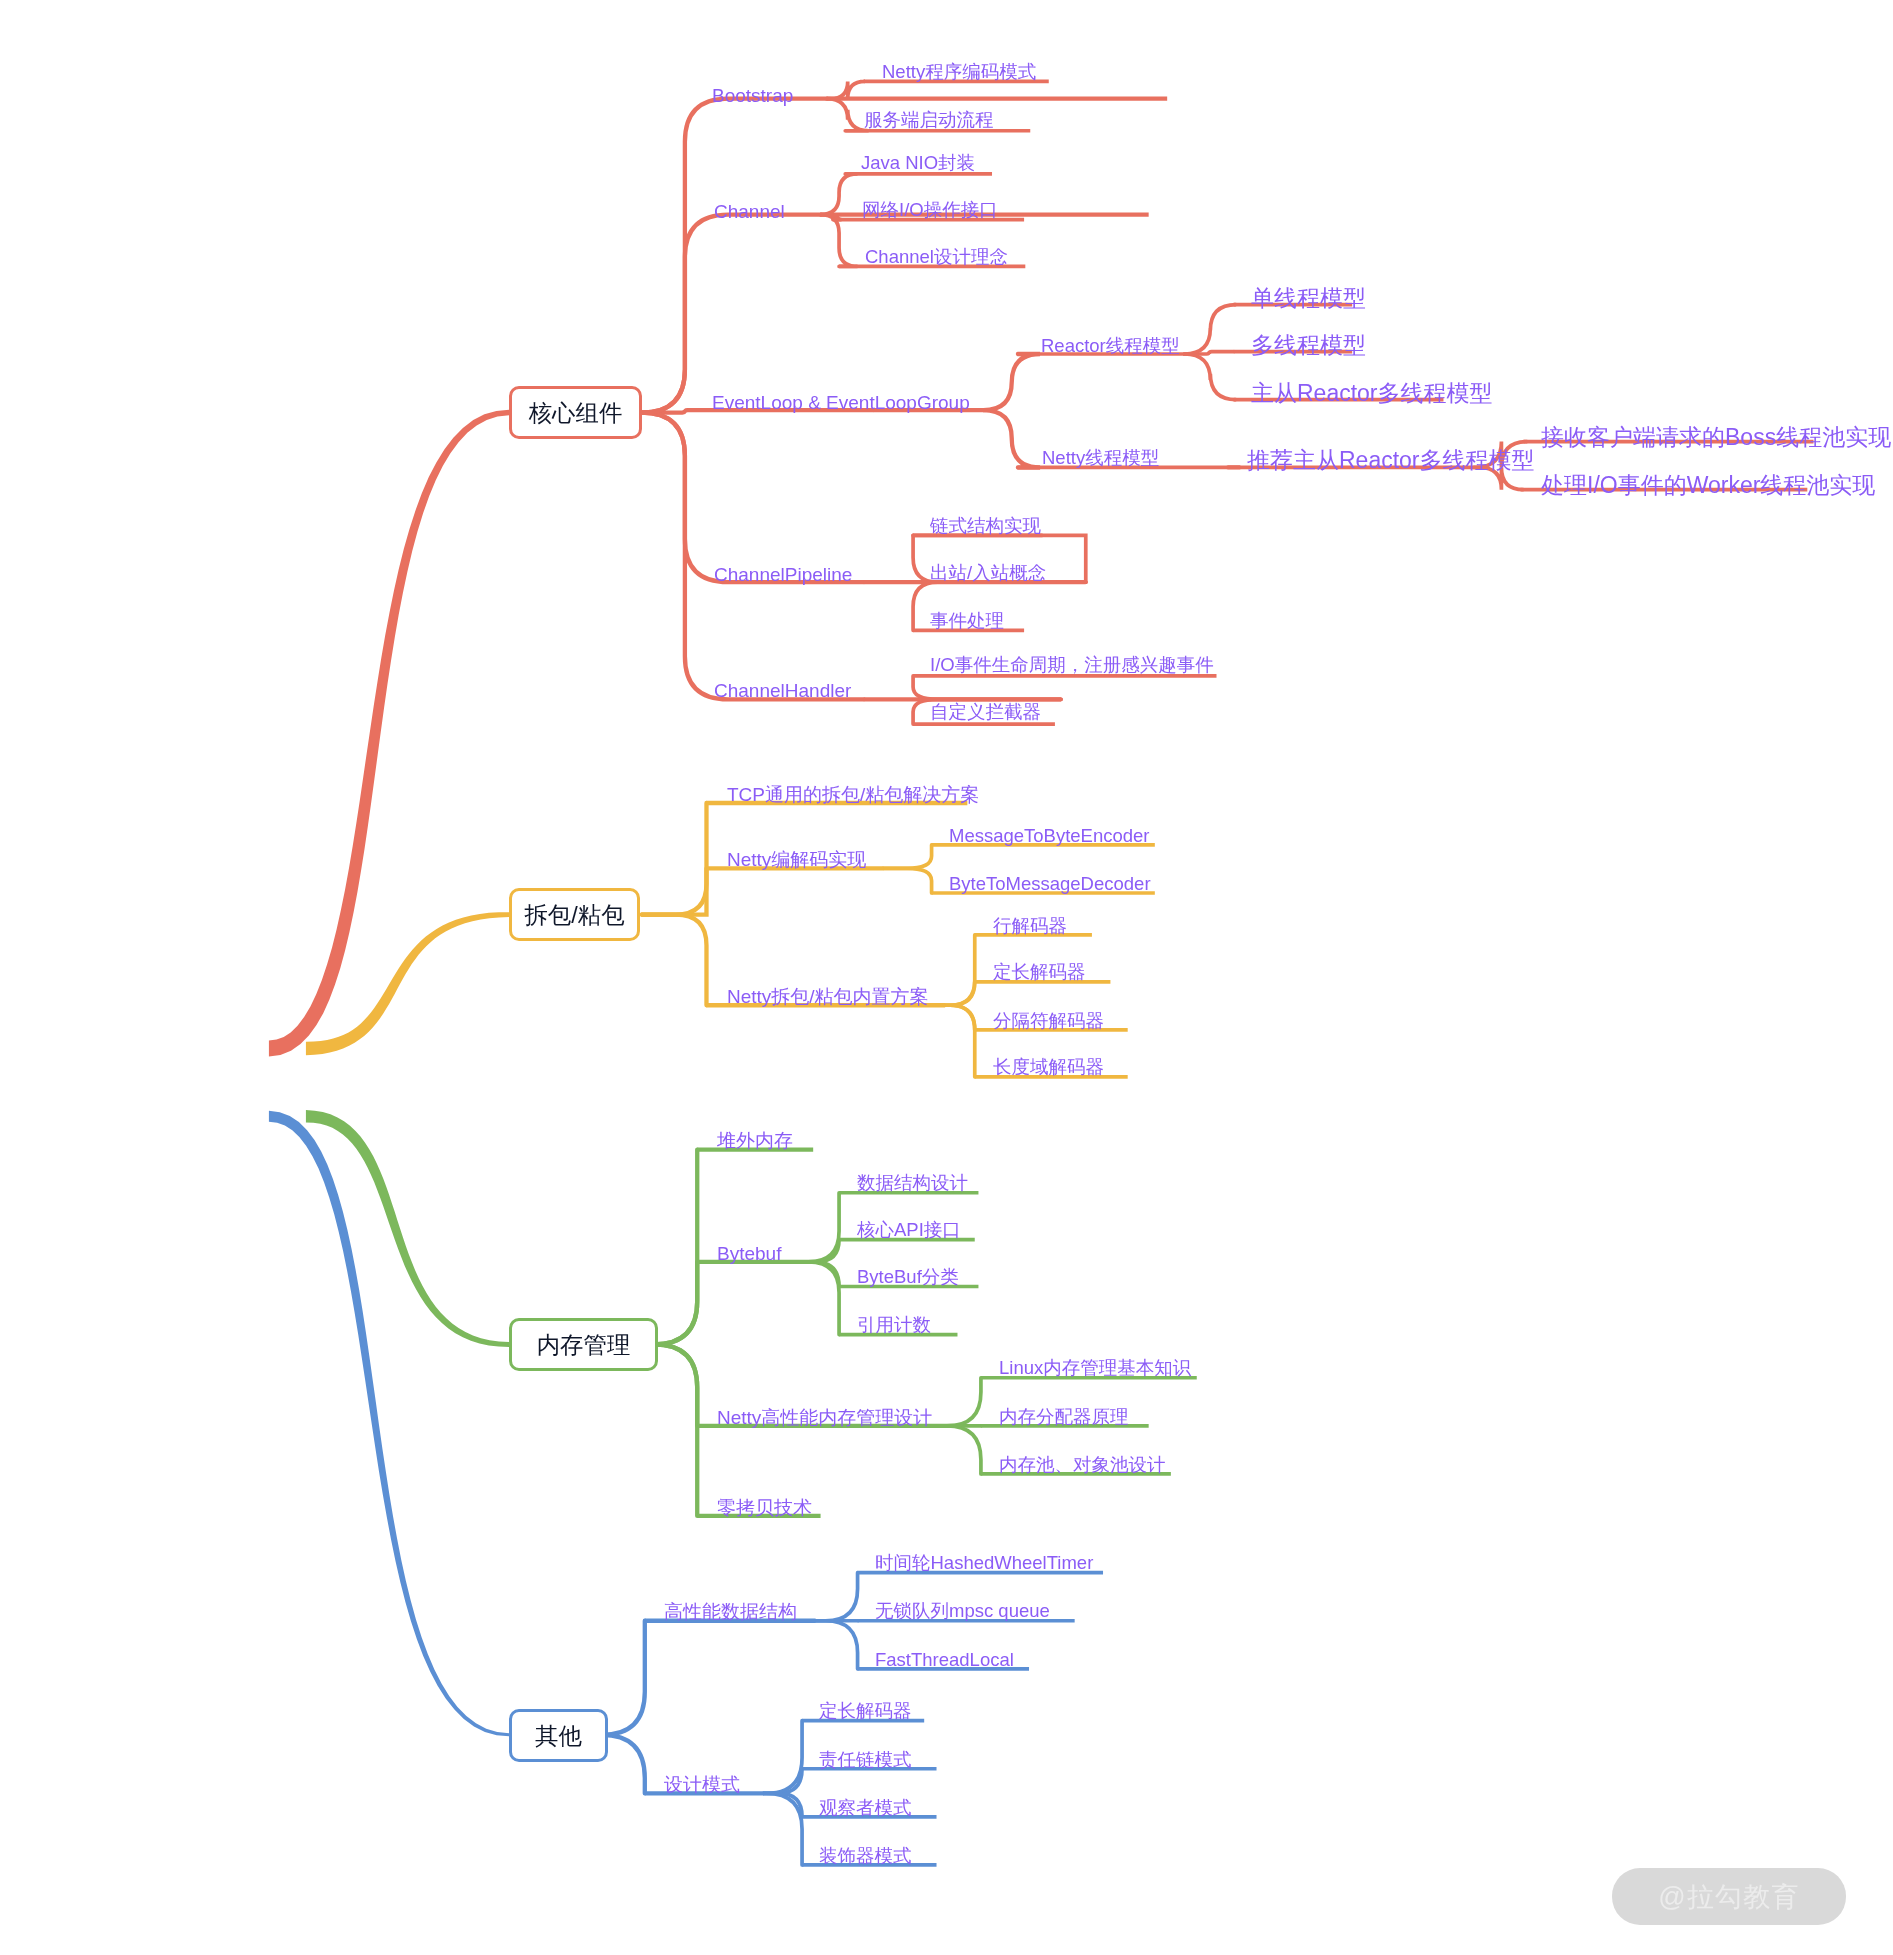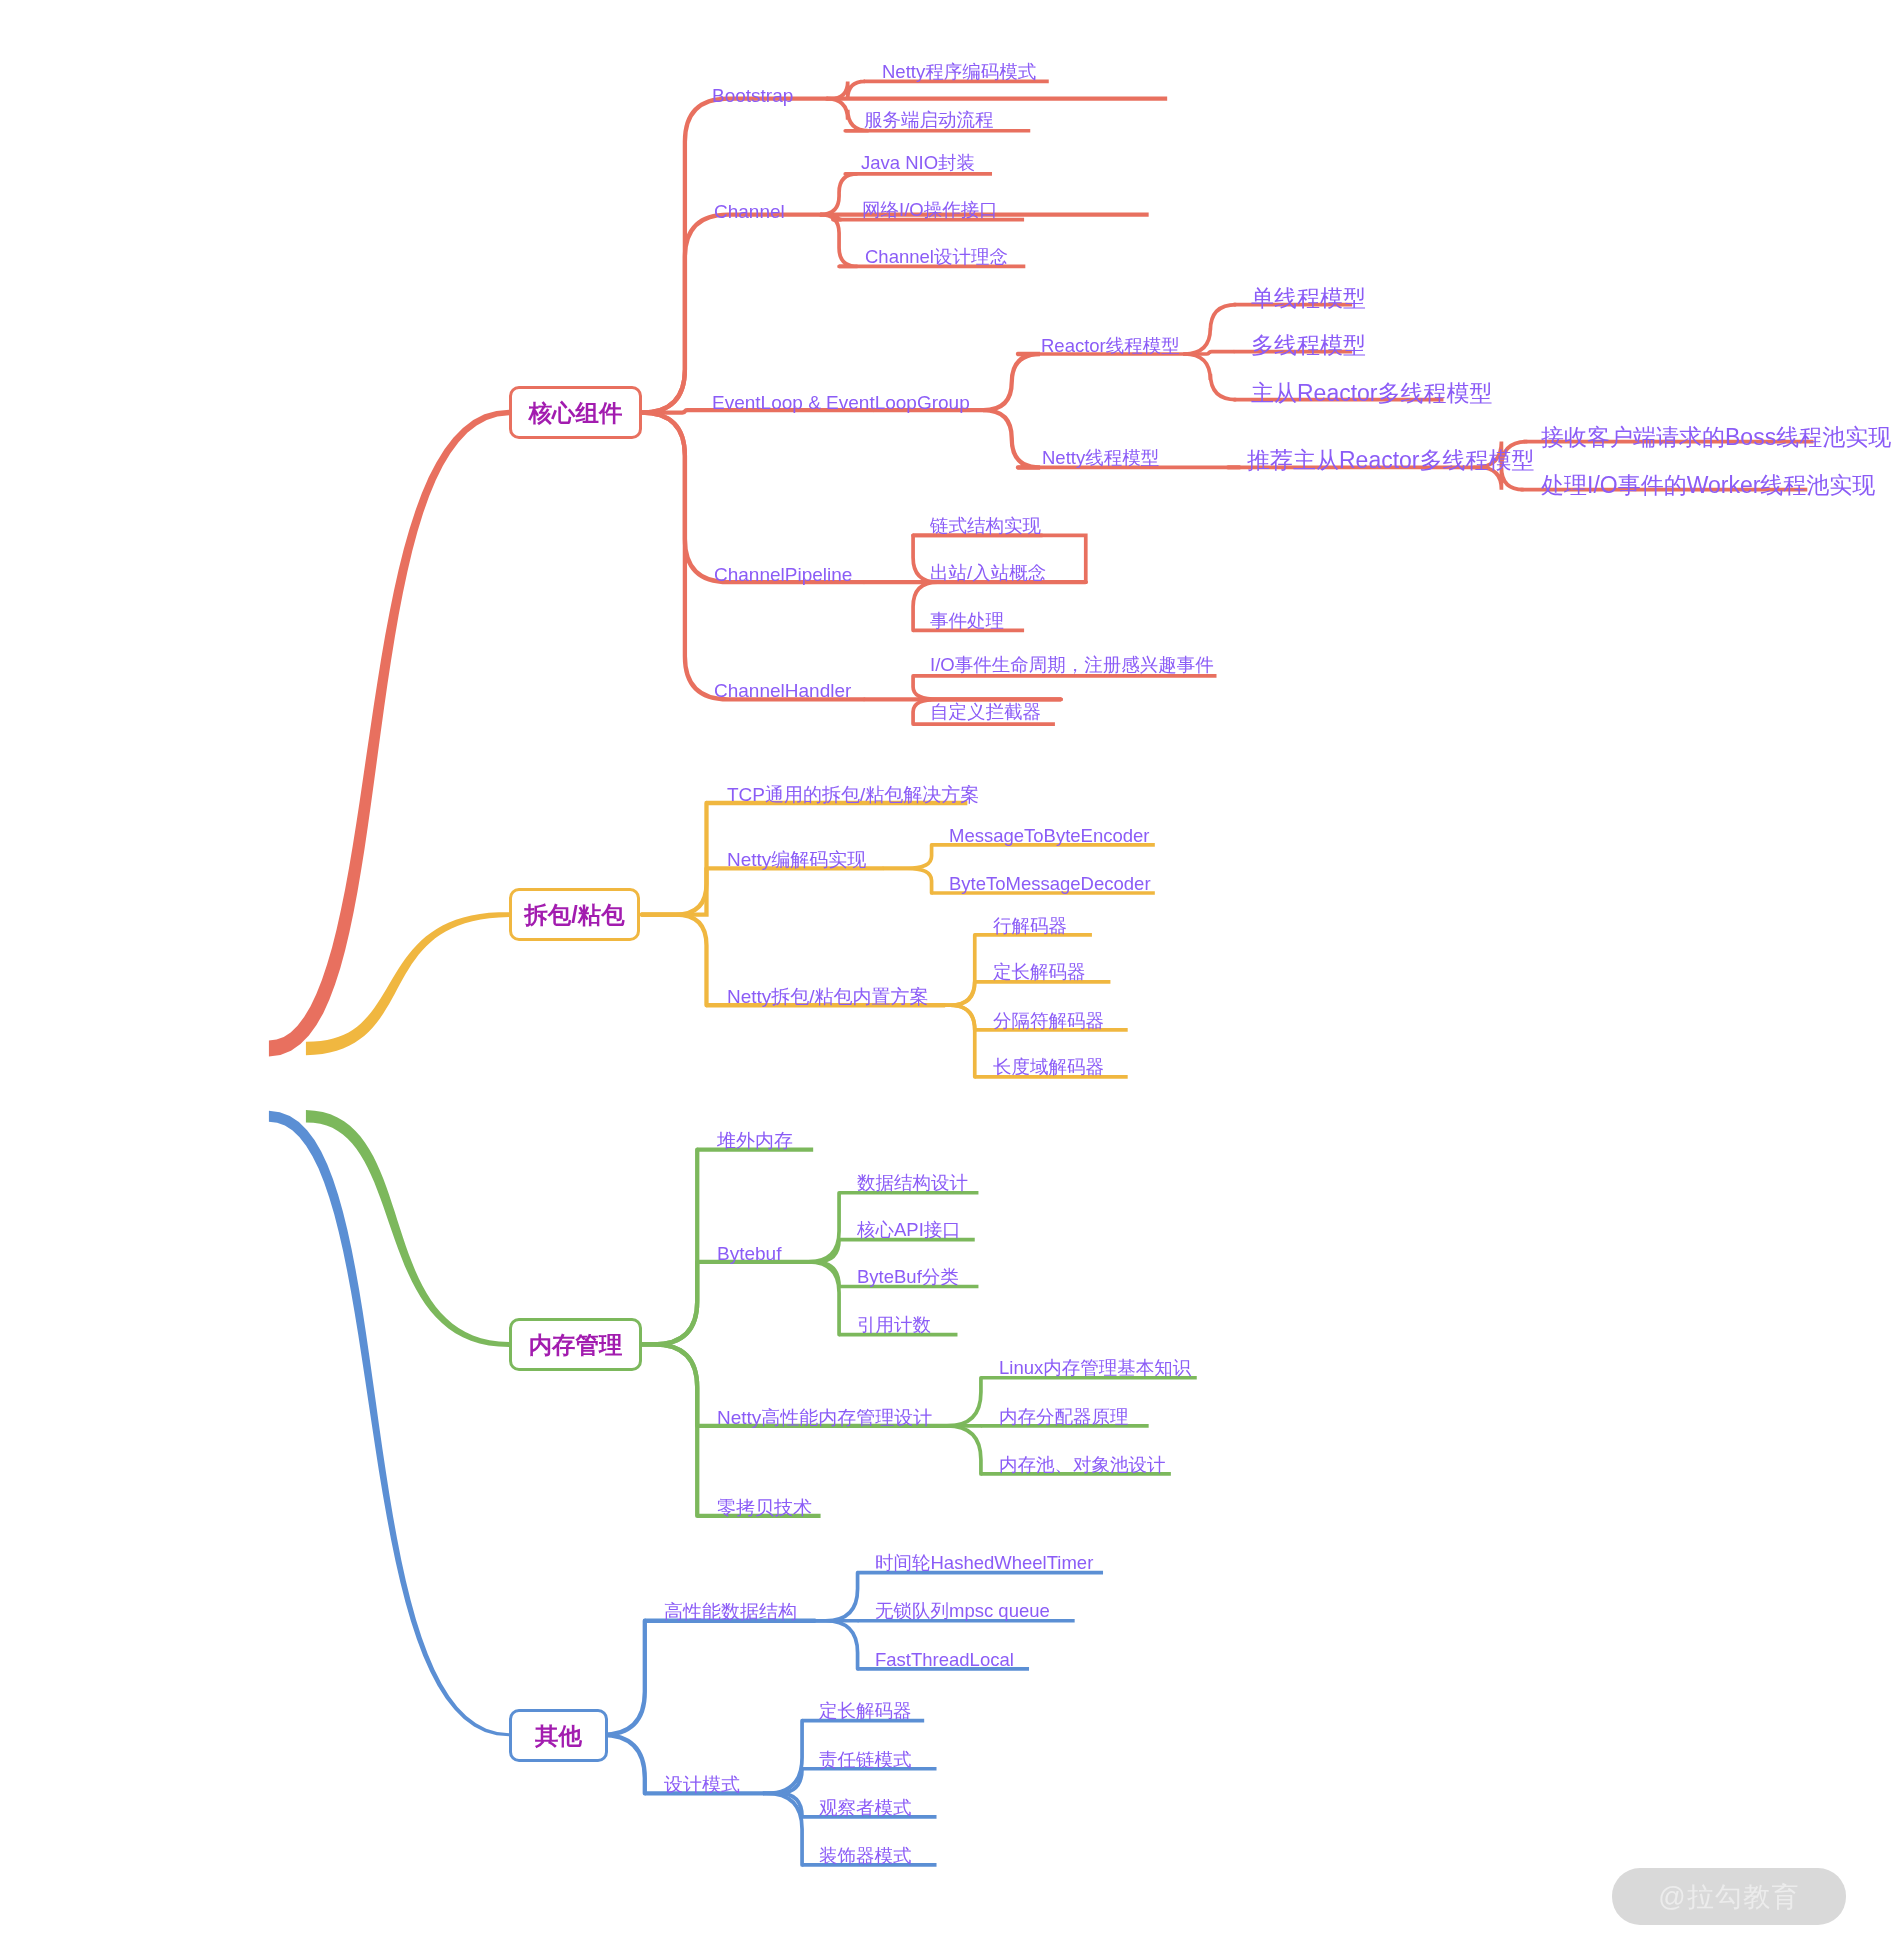--- a/index.html
+++ b/index.html
@@ -46,22 +46,22 @@
     display:flex;align-items:center;justify-content:center;
     border:3.7px solid #ccc;
     border-radius:10px;
     background:#ffffff;
     box-sizing:border-box;
     z-index:5;
     height:53px;
   }
   .l1-node .label{
     font-size:23.4px;
-    font-weight:bold;
-    color:#a21caf;
+    font-weight:normal;
+    color:#0f172a;
     white-space:nowrap;
   }
   
   .node-text{
     position:absolute;
     white-space:nowrap;
     color:#8b5cf6;
     font-size:18.5px;
     line-height:1;
     z-index:4;
@@ -203,21 +203,21 @@
       <line x1="1300" x2="1518" y1="3024" y2="3024" stroke="#5b8fd4" stroke-width="6" stroke-linecap="butt"></line>
     </svg>
 
 
   <div class="l1-node" id="l1-0" style="left: 509px; top: 386px; width: 133px; border-color: rgb(232, 112, 95);">
     <span class="label">核心组件</span>
   </div>
   <div class="l1-node" id="l1-1" style="left: 509px; top: 888px; width: 131px; border-color: rgb(240, 183, 64);">
     <span class="label">拆包/粘包</span>
   </div>
-  <div class="l1-node" id="l1-2" style="left: 509px; top: 1318px; width: 133px; border-color: rgb(124, 184, 92);">
+  <div class="l1-node" id="l1-2" style="left: 509px; top: 1318px; width: 149px; border-color: rgb(124, 184, 92);">
     <span class="label">内存管理</span>
   </div>
   <div class="l1-node" id="l1-3" style="left: 509px; top: 1709px; width: 99px; border-color: rgb(91, 143, 212);">
     <span class="label">其他</span>
   </div>
 
   <div id="text-layer">
       <div class="node-text l2" style="left: 712px; top: 86px;">Bootstrap</div>
       <div class="node-text l3" style="left: 882px; top: 63px;">Netty程序编码模式</div>
       <div class="node-text l3" style="left: 864px; top: 111px;">服务端启动流程</div>

